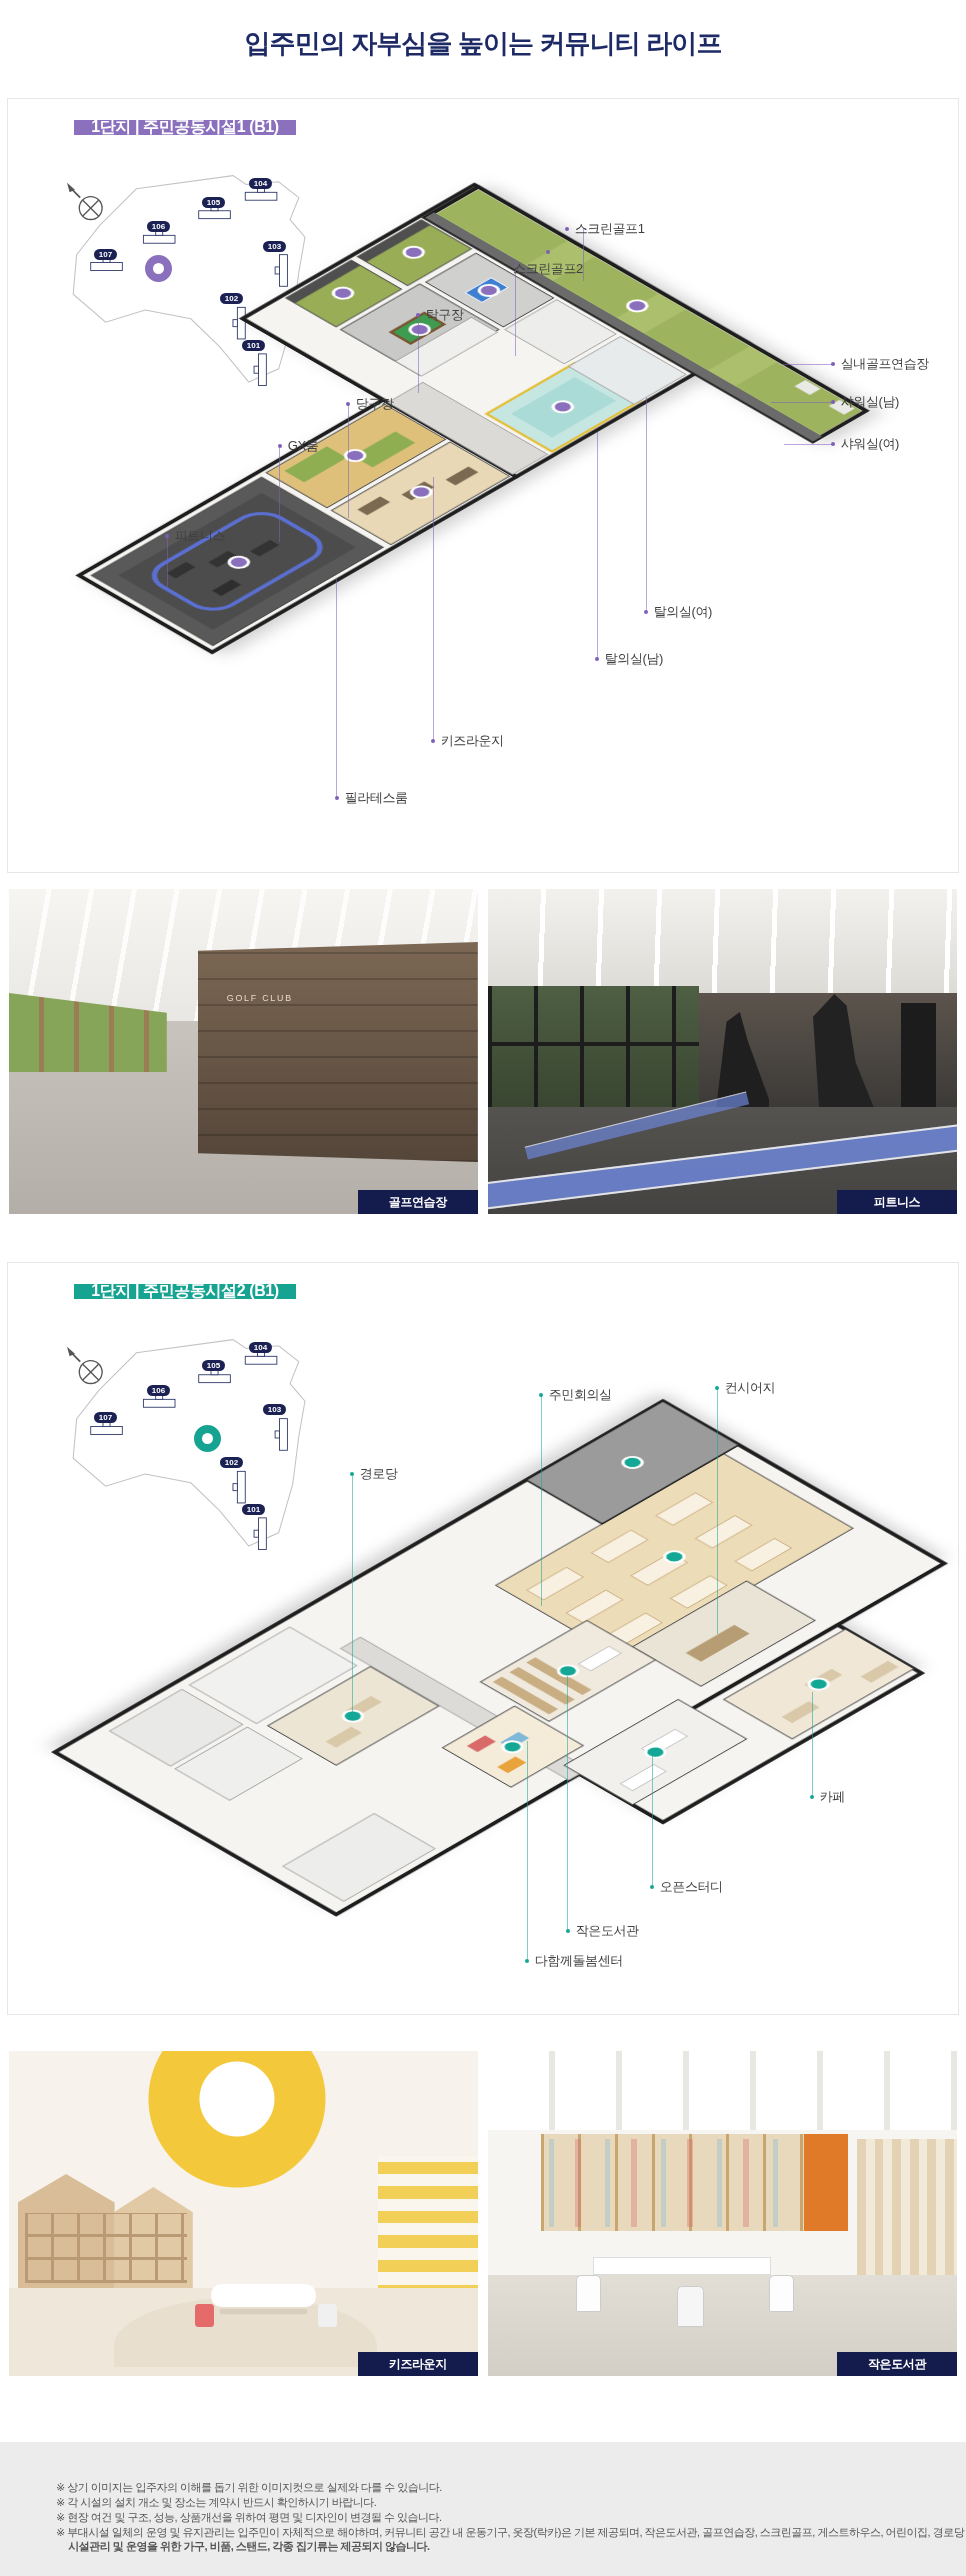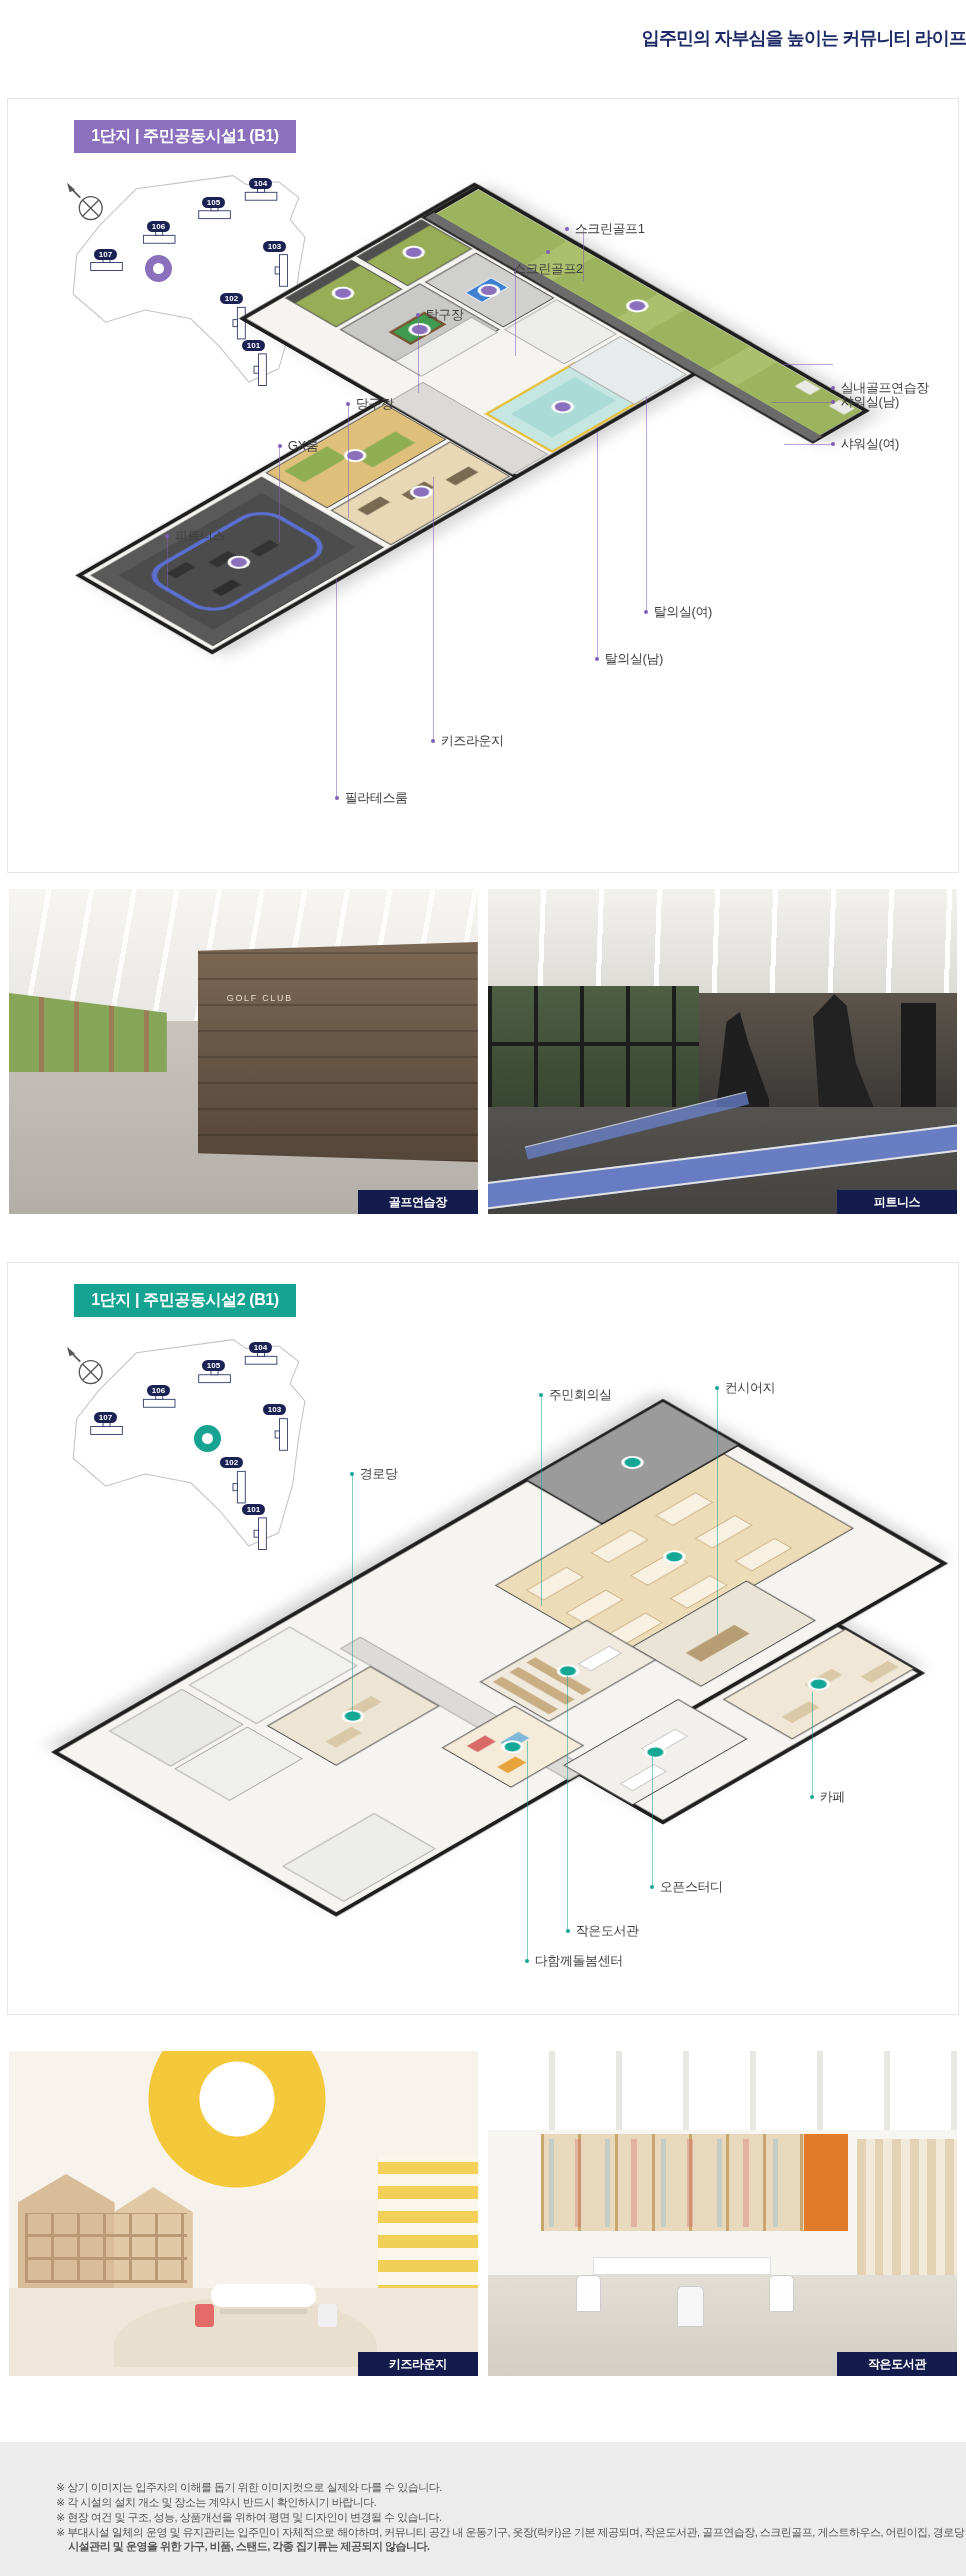--- a/index.html
+++ b/index.html
@@ -1,24 +1,24 @@
 <!DOCTYPE html>
 <html style="font-size:14px"><head>
 <meta charset="utf-8">
 <style>
   html,body{margin:0;padding:0;background:#fff;}
   #page{position:relative;width:966px;height:2576px;background:#ffffff;overflow:hidden;
         font-family:"Liberation Sans","DejaVu Sans",sans-serif;}
   .abs{position:absolute;}
   
   .tagline{left:0;top:5.3px;width:966px;text-align:center;font-size:15px;font-weight:600;color:#2c2c5e;letter-spacing:-0.4px;}
-  .title{left:0;top:26px;width:966px;text-align:right;font-size:18px;font-weight:800;color:#1e2a66;letter-spacing:-0.9px;}
+  .title{left:0;top:26px;width:966px;text-align:center;font-size:26px;font-weight:800;color:#1e2a66;letter-spacing:-0.9px;}
   
   .panel{background:#fff;border:0.9px solid #e6e6e6;}
-  .badge{width:222px;height:33px;display:flex;align-items:center;justify-content:center;
+  .badge{width:222px;height:15px;display:flex;align-items:center;justify-content:center;
          color:#fff;font-size:16px;font-weight:700;letter-spacing:-0.4px;}
   .badge1{background:#8a70bd;}
   .badge2{background:#16a392;}
   
   .bnum{position:absolute;background:#1b2153;color:#fff;font-size:8px;font-weight:700;
         border-radius:7px;padding:0.9px 0;width:23px;text-align:center;line-height:9.7px;}
   .donut{position:absolute;width:11.4px;height:11.4px;border-radius:50%;background:transparent;}
   .donut.p1{border:8px solid #8a70bd;}
   .donut.p2{border:8px solid #16a392;}
   
@@ -201,21 +201,21 @@
       <span>당구장</span>
     </div>
   <div class="callout p1" style="left:278px;top:437px;">
       <i class="cdot p1"></i>
       <span>GX룸</span>
     </div>
   <div class="callout p1" style="left:165px;top:527px;">
       <i class="cdot p1"></i>
       <span>피트니스</span>
     </div>
-  <div class="callout p1" style="left:831px;top:355px;margin-top:24px;">
+  <div class="callout p1" style="left:831px;top:355px;">
       <i class="cdot p1"></i>
       <span>실내골프연습장</span>
     </div>
   <div class="callout p1" style="left:831px;top:393px;">
       <i class="cdot p1"></i>
       <span>샤워실(남)</span>
     </div>
   <div class="callout p1" style="left:831px;top:435px;">
       <i class="cdot p1"></i>
       <span>샤워실(여)</span>

